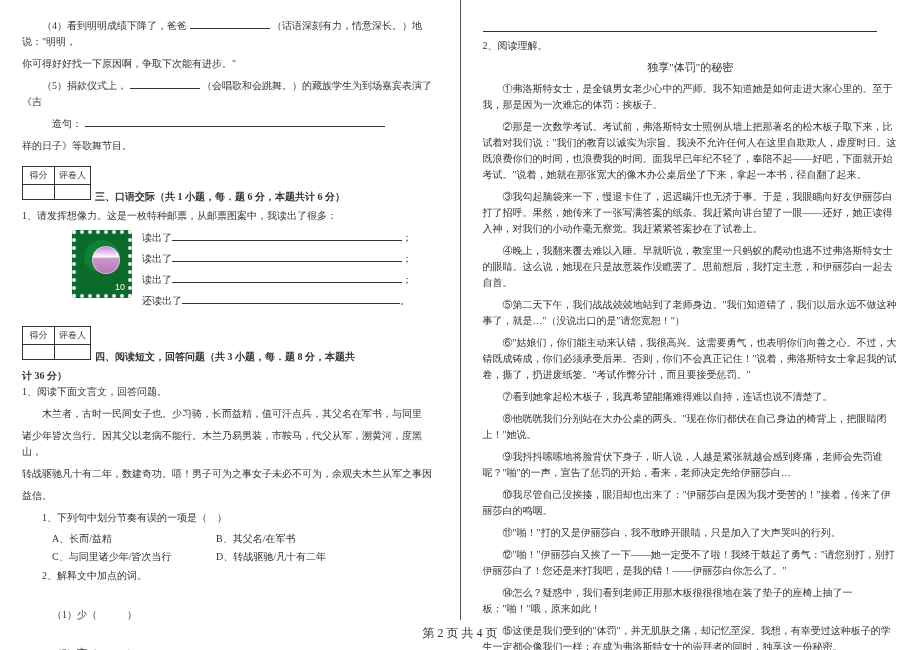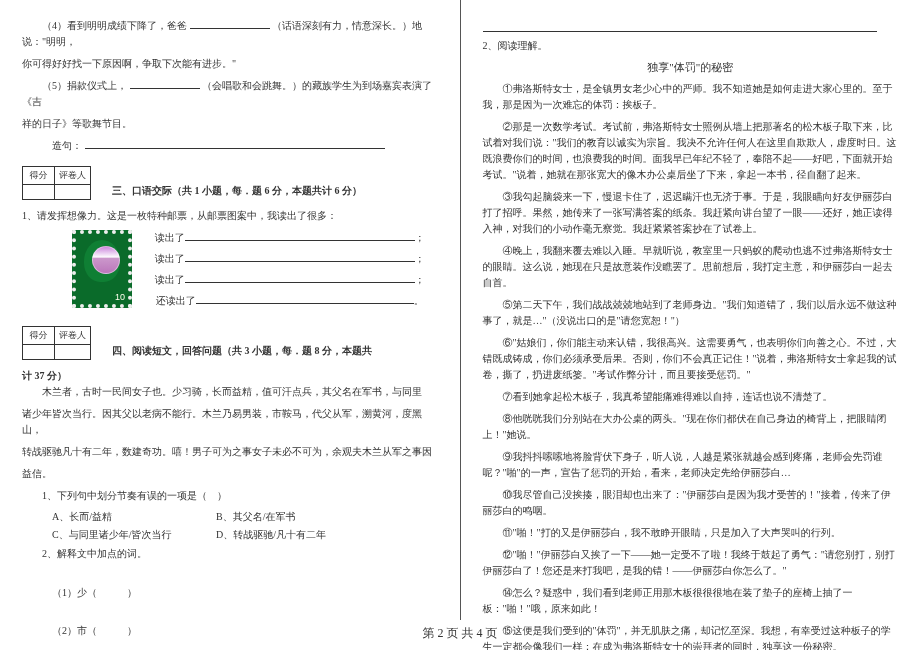--- a/index.html
+++ b/index.html
@@ -9,28 +9,28 @@
     .col-left { border-right: 1px solid #555; }
     .line { margin-bottom: 6px; line-height: 1.6; }
     .blank { display: inline-block; border-bottom: 1px solid #333; height: 10px; vertical-align: baseline; }
     .score-box { display: inline-block; border: 1px solid #333; margin-top: 6px; margin-bottom: 4px; }
     .score-box .row { display: flex; }
     .score-box .cell { border-right: 1px solid #333; border-bottom: 1px solid #333; padding: 2px 4px; font-size: 9px; min-width: 32px; text-align: center; }
     .score-box .row:last-child .cell { border-bottom: none; }
     .score-box .cell:last-child { border-right: none; }
     .score-box .blank-row .cell { height: 14px; }
     .section-title { font-weight: bold; font-size: 10px; display: inline; }
-    .section-line { display: flex; align-items: center; gap: 21px; margin-bottom: 4px; }
+    .section-line { display: flex; align-items: flex-end; gap: 4px; margin-bottom: 4px; }
     .stamp-row { display: flex; gap: 10px; align-items: flex-start; margin-top: 4px; }
-    .stamp { width: 60px; height: 78px; background: #0a6b2a; border: 4px dotted #eee; position: relative; flex-shrink: 0; border-radius: 2px; }
+    .stamp { width: 60px; height: 68px; background: #0a6b2a; border: 4px dotted #eee; position: relative; flex-shrink: 0; border-radius: 2px; }
     .stamp::after { content: ""; position: absolute; top: 6px; left: 8px; right: 8px; bottom: 22px; background: #0f7f34; border-radius: 50% 50% 45% 45%; }
     .stamp-text { position: absolute; bottom: 2px; right: 3px; color: #ffe; font-size: 9px; font-family: sans-serif; z-index: 2; }
     .stamp-globe { position: absolute; top: 12px; left: 16px; width: 28px; height: 28px; border-radius: 50%; background: linear-gradient(180deg,#c8d,#fff 40%,#c9c 41%,#b7b 100%); z-index: 2; border: 1px solid rgba(255,255,255,0.4); }
     .reading-col { flex: 1; }
-    .reading-col .line { margin-bottom: 5px; text-align: center; }
+    .reading-col .line { margin-bottom: 5px; }
     .indent { text-indent: 2em; }
     .indent3 { text-indent: 3em; }
     .options { display: flex; flex-wrap: wrap; gap: 0 24px; padding-left: 30px; margin-bottom: 4px; }
     .options span { min-width: 140px; }
     .options2 { padding-left: 30px; margin-bottom: 4px; margin-top: 24px; }
     .full-line { width: 85%; display: block; border-bottom: 1px solid #333; height: 12px; margin: 2px auto; }
     .footer { position: absolute; bottom: 8px; left: 0; right: 0; text-align: center; font-size: 12px; color: #333; }
     .r-title { text-align: center; font-size: 11px; margin: 4px 0 6px 0; }
     .num-badge { font-size: 10px; }
   </style>
@@ -45,26 +45,26 @@
       <span class="blank" style="width:80px"></span>
       <span>（话语深刻有力，情意深长。）地说："明明，</span>
     </div>
     <div class="line">你可得好好找一下原因啊，争取下次能有进步。"</div>
 
     <div class="line indent">
       <span>（5）捐款仪式上，</span>
       <span class="blank" style="width:70px"></span>
       <span>（会唱歌和会跳舞。）的藏族学生为到场嘉宾表演了《吉</span>
     </div>
-    <div class="line">祥的日子》等歌舞节目。</div>
-
     <div class="line indent3">
       <span>造句：</span>
       <span class="blank" style="width:300px"></span>
     </div>
+
+    <div class="line">祥的日子》等歌舞节目。</div>
 
     <div class="section-line">
       <div class="score-box">
         <div class="row">
             <div class="cell">得分</div>
             <div class="cell">评卷人</div>
           </div>
         <div class="row blank-row">
             <div class="cell"></div>
             <div class="cell"></div>
@@ -98,22 +98,23 @@
           </div>
         <div class="row blank-row">
             <div class="cell"></div>
             <div class="cell"></div>
           </div>
       </div>
       <div style="padding-top:18px">
         <span class="section-title">四、阅读短文，回答问题（共 3 小题，每．题 8 分，本题共</span>
       </div>
     </div>
-    <div class="line section-title">计 37 分）</div>
+    <div class="line section-title">计 36 分）</div>
 
+    <div class="line">1、阅读下面文言文，回答问题。</div>
     <div class="line indent">木兰者，古时一民间女子也。少习骑，长而益精，值可汗点兵，其父名在军书，与同里</div>
     <div class="line">诸少年皆次当行。因其父以老病不能行。木兰乃易男装，市鞍马，代父从军，溯黄河，度黑山，</div>
     <div class="line">转战驱驰凡十有二年，数建奇功。嘻！男子可为之事女子未必不可为，余观夫木兰从军之事因</div>
     <div class="line">益信。</div>
 
     <div class="line indent">1、下列句中划分节奏有误的一项是（　）</div>
     <div class="options">
       <span>A、长而/益精</span>
       <span>B、其父名/在军书</span>
     </div>

